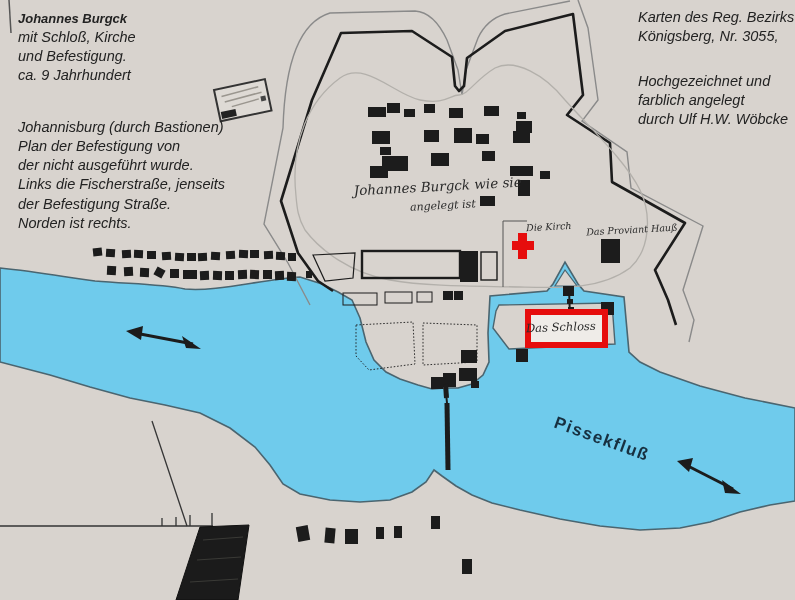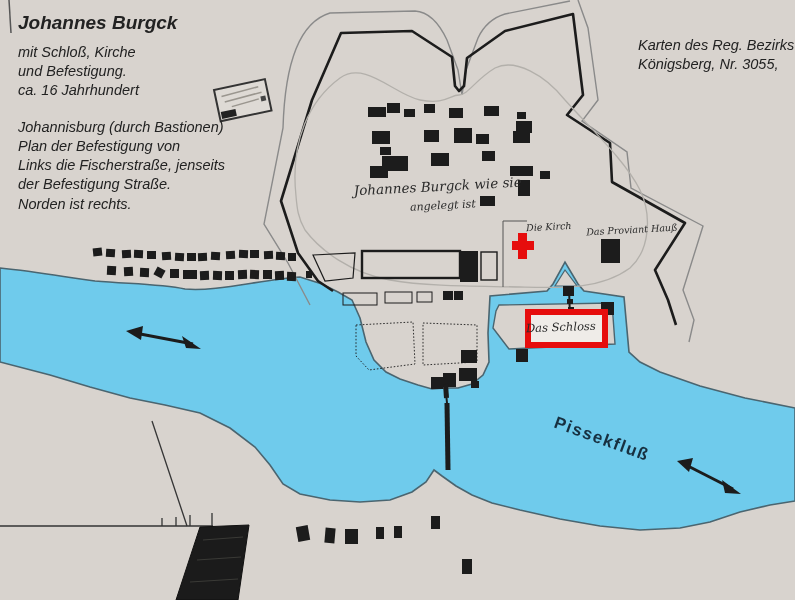--- a/index.html
+++ b/index.html
@@ -4,24 +4,24 @@
 <style>
   :root{
     --paper:#d8d3ce; --water:#6fcbec; --bank:#4a6570; --ink:#1c1c1c;
     --outer:#8a8a8a; --inner:#b3b0ab; --red:#e60d0d; --txt:#222222; --riverlbl:#173040;
   }
   html,body{margin:0;padding:0;}
   body{font-family:"Liberation Sans",sans-serif;background:#888;}
   .map-wrap{position:relative;width:795px;height:600px;background:var(--paper);overflow:hidden;}
   .map-wrap svg{position:absolute;left:0;top:0;}
   .corner-text{position:absolute;color:var(--txt);font-style:italic;font-size:14.5px;line-height:1.32;}
-  .corner-text .t{font-weight:bold;font-size:19px;margin-bottom:8px;}
+  .corner-text .t{font-weight:bold;font-size:13px;margin-bottom:1px;}
   #title-block{left:18px;top:10px;}
   #desc-block{left:18px;top:118px;}
-  #source-block{left:638px;top:8px;margin-top:28px;}
+  #source-block{left:638px;top:8px;}
   #credit-block{left:638px;top:72px;}
   text.script{font-family:"DejaVu Serif",serif;font-style:italic;fill:#2a2a2a;}
   text.river{font-family:"Liberation Sans",sans-serif;font-weight:bold;fill:var(--riverlbl);letter-spacing:1.5px;}
   .plot{fill:none;stroke:var(--ink);}
 </style>
 </head>
 <body>
 
 <div class="map-wrap">
 
@@ -207,30 +207,36 @@
         <text x="632" y="233" font-size="9.5" text-anchor="middle" class="script" transform="rotate(-3 632 233)">Das Proviant Hauß</text>
         <text x="561" y="331" font-size="11.5" text-anchor="middle" class="script" transform="rotate(-2 561 331)">Das Schloss</text>
         <text x="600" y="444" font-size="17" text-anchor="middle" class="river" transform="rotate(20 600 444)">Pissekfluß</text>
       </g>
   </svg>
 
   <div class="corner-text" id="title-block">
     <div class="t">Johannes Burgck</div>
     <div>mit Schloß, Kirche</div>
     <div>und Befestigung.</div>
-    <div>ca. 16 Jahrhundert</div>
+    <div>ca. 9 Jahrhundert</div>
   </div>
 
   <div class="corner-text" id="desc-block">
     <div>Johannisburg (durch Bastionen)</div>
     <div>Plan der Befestigung von</div>
+    <div>der nicht ausgeführt wurde.</div>
     <div>Links die Fischerstraße, jenseits</div>
     <div>der Befestigung Straße.</div>
     <div>Norden ist rechts.</div>
   </div>
 
   <div class="corner-text" id="source-block">
     <div>Karten des Reg. Bezirks</div>
     <div>Königsberg, Nr. 3055,</div>
   </div>
 
+  <div class="corner-text" id="credit-block">
+    <div>Hochgezeichnet und</div>
+    <div>farblich angelegt</div>
+    <div>durch Ulf H.W. Wöbcke</div>
+  </div>
 
 </div>
 
 </body></html>

